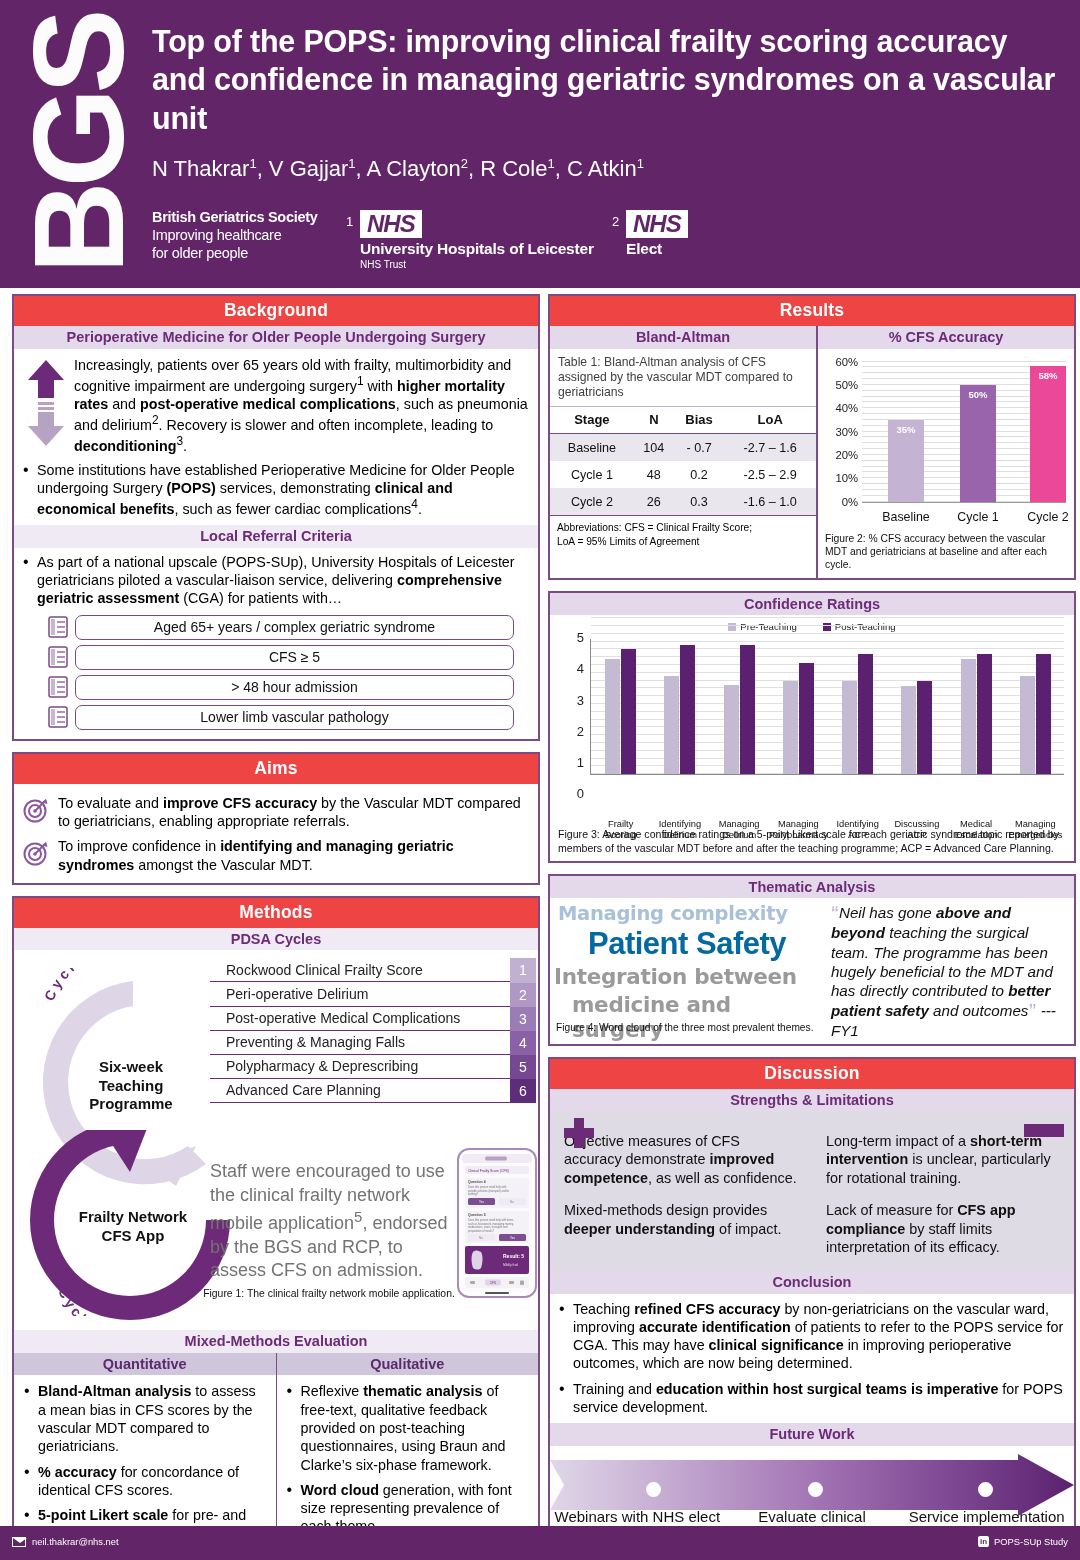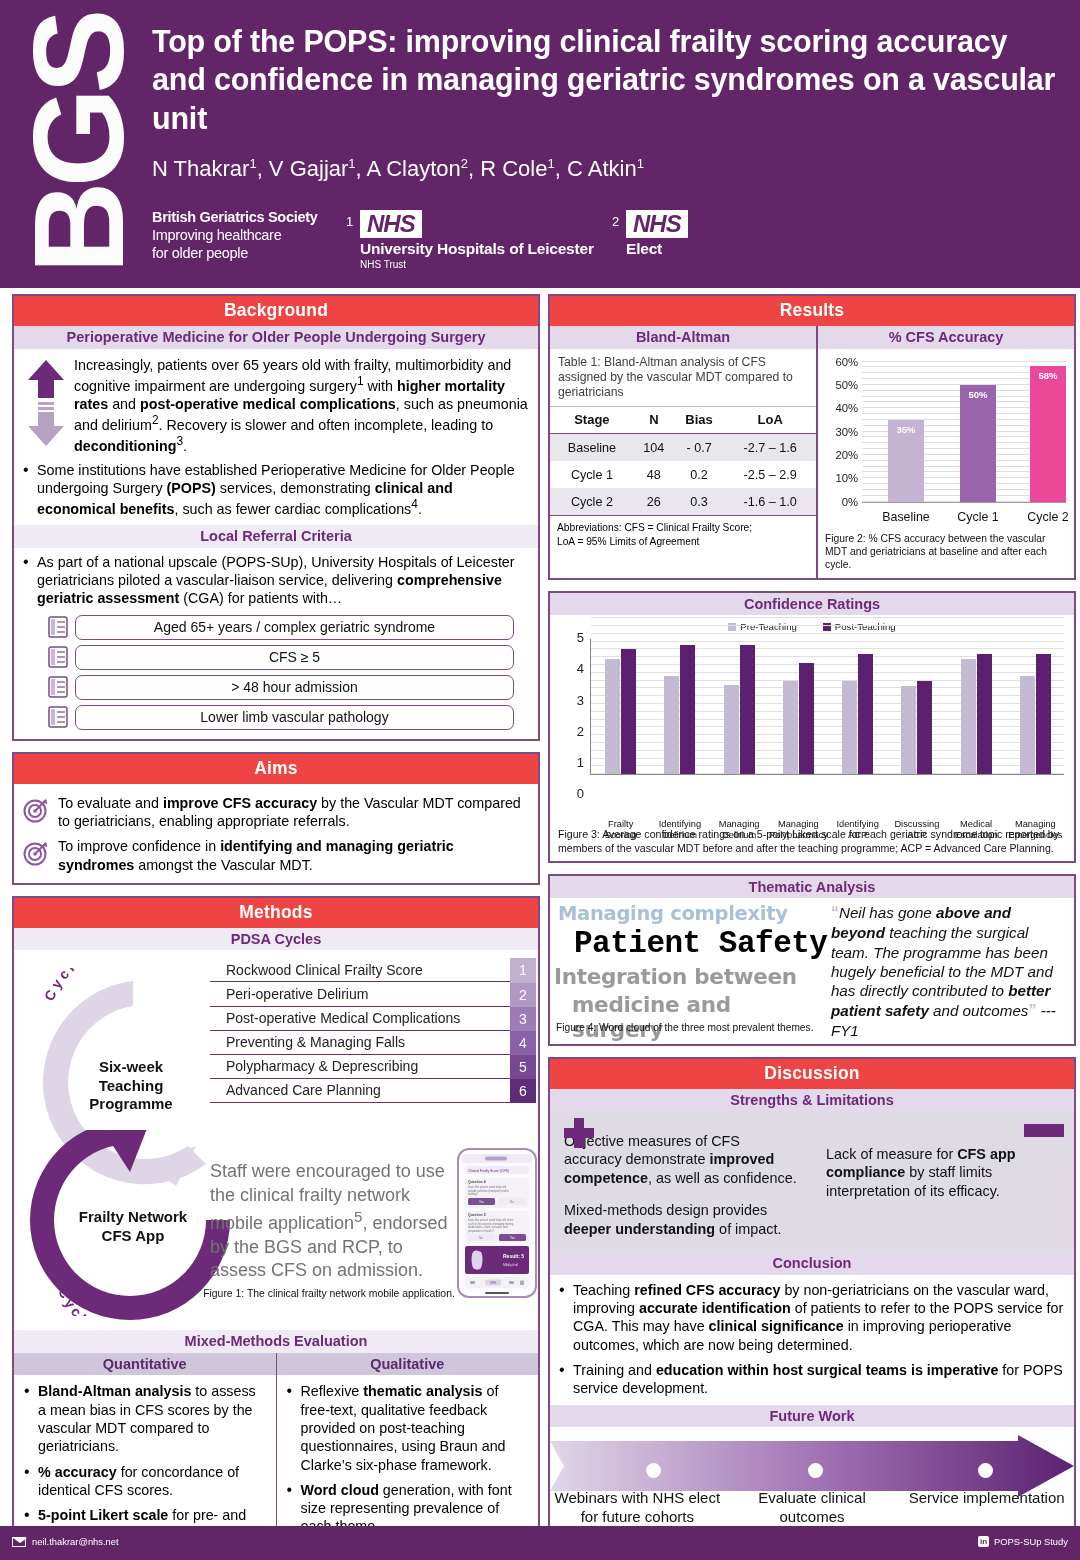--- a/index.html
+++ b/index.html
@@ -181,21 +181,21 @@
   .conf-ylab { position: absolute; left: 6px; width: 24px; text-align: right; font-size: 13px; color:#222; }
   .conf-grid { position: absolute; left: 0; right: 0; height: 1px; background: #e0e0e0;}
   .conf-bar { position: absolute; bottom: 0; width: 15px; }
   .conf-xlab { position: absolute; top: 180px; font-size: 9.3px; text-align: center; color:#111; line-height:1.18;}
   .fig3cap { font-size: 10.6px; line-height: 1.3; padding: 4px 8px 5px 8px; color:#111; text-align:left;}
 
   
   .them-row { display: flex; }
   .wordcloud { width: 280px; padding: 4px 2px 2px 2px; position: relative; height: 140px;}
   .wc1 { position:absolute; left: 8px; top: 4px; font-size: 19.5px; font-weight: bold; color: #a8c0d8; font-family:"DejaVu Sans", sans-serif; letter-spacing:-0.3px;}
-  .wc2 { position:absolute; left: 24px; top: 28px; font-size: 31px; font-weight: bold; color: #000000; font-family:Liberation Mono, monospace; letter-spacing:-0.5px;}
+  .wc2 { position:absolute; left: 38px; top: 28px; font-size: 31px; font-weight: bold; color: #0369a1; font-family:Liberation Sans, sans-serif; letter-spacing:-0.5px;}
   .wc3 { position:absolute; left: 4px; top: 66px; font-size: 21.5px; font-weight: bold; color: #9a9a9a; font-family:"DejaVu Sans", sans-serif; letter-spacing:-0.3px;}
   .wc4 { position:absolute; left: 22px; top: 94px; font-size: 21.5px; font-weight: bold; color: #9a9a9a; font-family:"DejaVu Sans", sans-serif; letter-spacing:-0.3px;}
   .fig4cap { position:absolute; left: 6px; top: 124px; font-size: 10.2px; color:#111;}
   .quote { width: 246px; padding: 5px 6px 4px 2px; font-size: 15.2px; font-style: italic; line-height: 1.27; color:#111;}
   .qmark { color: #c9b8d4; font-size: 16px; font-style: normal; font-weight:bold; }
 
   
   .sl-wrap { display: flex; background: #dedbe4; position: relative; padding: 18px 0 10px 0; }
   .sl-col { flex: 1; padding: 2px 12px 4px 14px; font-size: 14.4px; line-height: 1.3; color:#111; }
   .sl-col:first-child { border-right: 3px solid #6d2a78; }
@@ -677,20 +677,21 @@
               <rect x="12" y="2" width="10" height="30" fill="#6d2a78"></rect>
               <rect x="2" y="12" width="30" height="10" fill="#6d2a78"></rect>
             </svg>
         </span>
         <span class="minus-ico"></span>
         <div class="sl-col">
           <p>Objective measures of CFS accuracy demonstrate <b>improved competence</b>, as well as confidence.</p>
           <p style="margin-top:13px;">Mixed-methods design provides <b>deeper understanding</b> of impact.</p>
         </div>
         <div class="sl-col">
+          <p>Long-term impact of a <b>short-term intervention</b> is unclear, particularly for rotational training.</p>
           <p style="margin-top:13px;">Lack of measure for <b>CFS app compliance</b> by staff limits interpretation of its efficacy.</p>
         </div>
       </div>
 
       <div class="sub-title">Conclusion</div>
       <div style="padding:6px 10px 7px 6px;">
         <ul class="bul">
           <li>Teaching <b>refined CFS accuracy</b> by non-geriatricians on the vascular ward, improving <b>accurate identification</b> of patients to refer to the POPS service for CGA. This may have <b>clinical significance</b> in improving perioperative outcomes, which are now being determined.</li>
           <li>Training and <b>education within host surgical teams is imperative</b> for POPS service development.</li>
         </ul>

